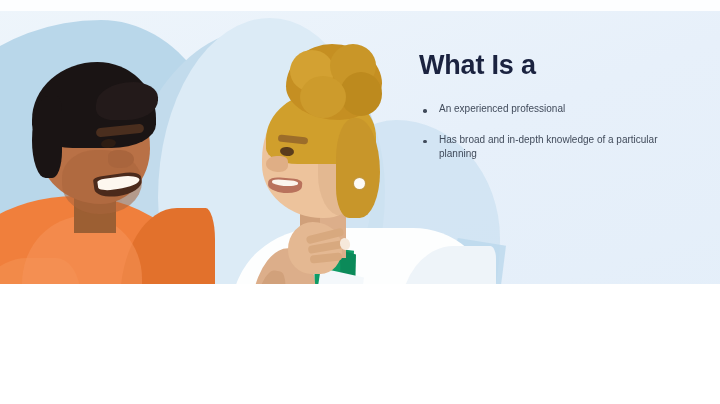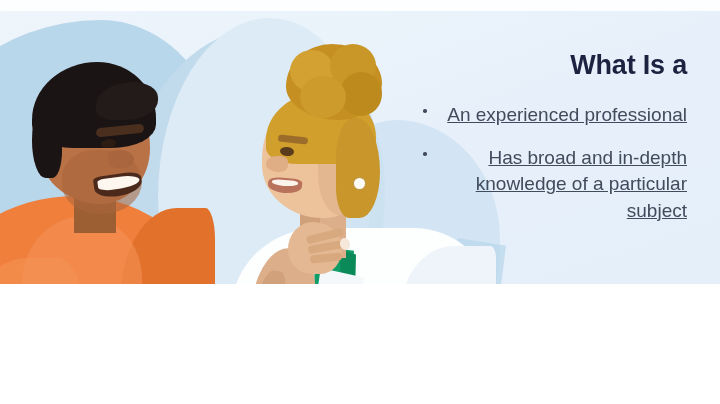--- a/index.html
+++ b/index.html
@@ -9,21 +9,20 @@
   }
   body {
     font-family: "Liberation Sans", sans-serif;
   }
   #slide {
     position: relative;
     width: 720px;
     height: 284px;
     overflow: hidden;
     background: #ffffff;
-    text-align: right;
   }
   
   .bg-base {
     position: absolute;
     left: 0; top: 0;
     width: 720px; height: 404px;
     background: linear-gradient(160deg, #eef5fb 0%, #e7f0fa 45%, #e3eef9 100%);
   }
   .top-white {
     position: absolute;
@@ -499,24 +498,23 @@
   }
   .bullets {
     list-style: none;
     margin: 20px 0 0 0;
     padding: 0;
   }
   .bullets li {
     position: relative;
     padding-left: 20px;
     margin-bottom: 17px;
-    font-size: 19px;
+    font-size: 10px;
     line-height: 1.38;
     color: #414b5b;
-    text-decoration: underline;
   }
   .bullets li:before {
     content: "";
     position: absolute;
     left: 4px; top: 7px;
     width: 3.5px; height: 3.5px;
     background: #414b5b;
     border-radius: 50%;
   }
   
@@ -610,21 +608,21 @@
   <div class="w-sleeve-cuff"></div>
   <div class="w-hand2"></div>
   <div class="w-hand2-nail"></div>
 
   <div class="text-panel">
     <h1 class="slide-title">
       <span>What Is a</span><br>
     </h1>
     <ul class="bullets">
       <li>An experienced professional</li>
-      <li>Has broad and in-depth knowledge of a particular subject</li>
+      <li>Has broad and in-depth knowledge of a particular planning</li>
     </ul>
   </div>
 
   <div class="logo">
     <svg width="96" height="34" viewBox="0 0 96 34" xmlns="http://www.w3.org/2000/svg">
       <g fill="#2164f3">
         <path d="M3.5 6.2c1.2-3.1 4.3-5.1 7.6-5.0 .9 0 1.0 1.2 .2 1.3C8.6 2.9 6.4 4.6 5.4 7.0c-.4 .9-1.7 .4-1.9-.3-.1-.2 0-.4 0-.5z"></path>
         <rect x="6.0" y="11.0" width="4.6" height="18.2" rx="2.3"></rect>
         <path d="M15.0 12.9c0-1.1 .9-2.0 2.1-2.0s2.1 .9 2.1 2.0v.5c1.3-1.7 3.2-2.7 5.5-2.7 3.9 0 6.4 2.6 6.4 7.0v9.5c0 1.2-.9 2.1-2.2 2.1-1.2 0-2.2-.9-2.2-2.1v-8.8c0-2.5-1.3-3.9-3.4-3.9-2.2 0-3.9 1.7-3.9 4.3v8.4c0 1.2-1.0 2.1-2.2 2.1s-2.2-.9-2.2-2.1V12.9z"></path>
         <path d="M42.2 2.8c0-1.2 .9-2.1 2.2-2.1 1.2 0 2.2 .9 2.2 2.1v24.3c0 1.2-.9 2.1-2.1 2.1-1.2 0-2.1-.8-2.2-2.0v-.6c-1.3 1.8-3.3 2.8-5.7 2.8-4.8 0-8.4-3.9-8.4-9.4s3.6-9.4 8.4-9.4c2.3 0 4.3 1.0 5.6 2.6V2.8zm-4.9 22.7c2.8 0 4.9-2.2 4.9-5.4 0-3.1-2.1-5.4-4.9-5.4s-4.8 2.3-4.8 5.4c0 3.2 2.0 5.4 4.8 5.4z" transform="translate(-8 0)"></path>

